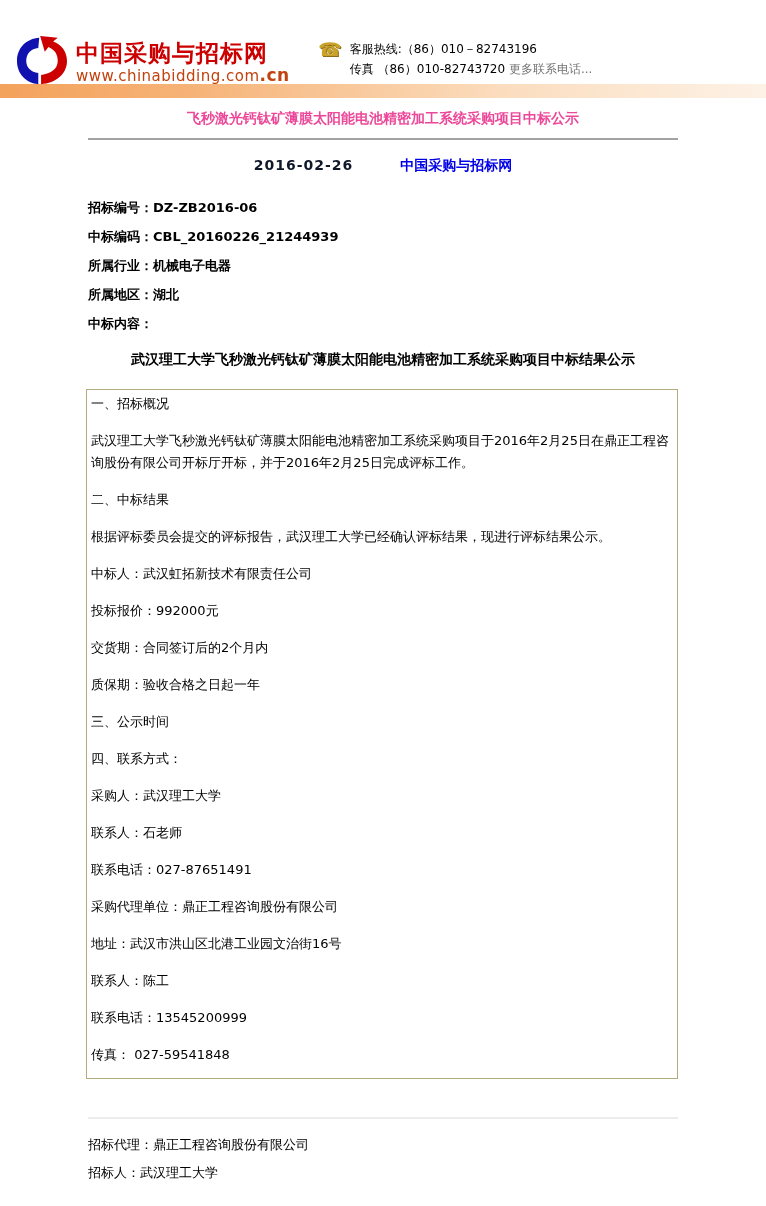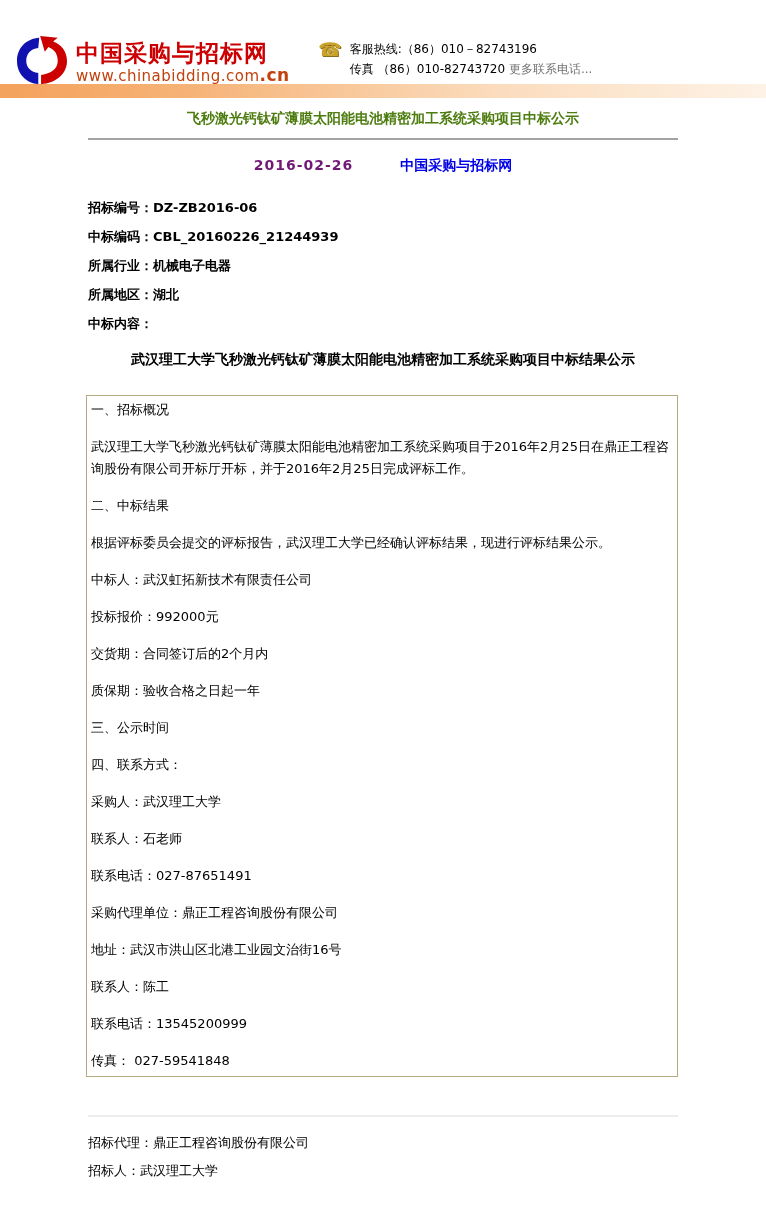--- a/index.html
+++ b/index.html
@@ -43,46 +43,46 @@
 
   .gradient-bar {
     height: 14px; width: 766px;
     background: linear-gradient(90deg, #f4a25c 0%, #f6b377 25%, #fbdcbd 65%, #fdf2e6 100%);
   }
 
   
   .content { padding: 0 88px; }
   .article-title {
     margin-top: 12px; text-align: center;
-    font-size: 14px; font-weight: bold; color: #4d7c0f;
+    font-size: 14px; font-weight: bold; color: #ec4899;
   }
   .title-rule {
     border: none; border-top: 2px solid #a3a3a3;
     margin-top: 10px; width: 100%;
   }
   .date-row {
     margin-top: 17px; text-align: center;
     font-size: 14px; font-weight: bold;
   }
-  .date-text { color: #701a75; letter-spacing: 1px; }
+  .date-text { color: #0f172a; letter-spacing: 1px; }
   .source-link { color: #0000e6; margin-left: 42px; cursor: pointer; }
 
   .meta-list { margin-top: 18px; font-weight: bold; }
   .meta-row { line-height: 29px; font-size: 13px; }
 
   .article-subtitle {
     margin-top: 13px; text-align: center;
     font-size: 14px; font-weight: bold;
   }
 
   .result-box {
-    margin-top: 26px; margin-left: -2px;
+    margin-top: 20px; margin-left: -2px;
     width: 592px;
     border: 1px solid #b3ab80;
-    padding: 3px 4px 4px 4px;
+    padding: 3px 4px 12px 4px;
     background: #ffffff;
   }
   .result-box p {
     font-size: 13px; line-height: 22px;
     margin: 15px 0 0 0;
   }
   .result-box p:first-child { margin-top: 0; }
 
   
   .footer-rule {

